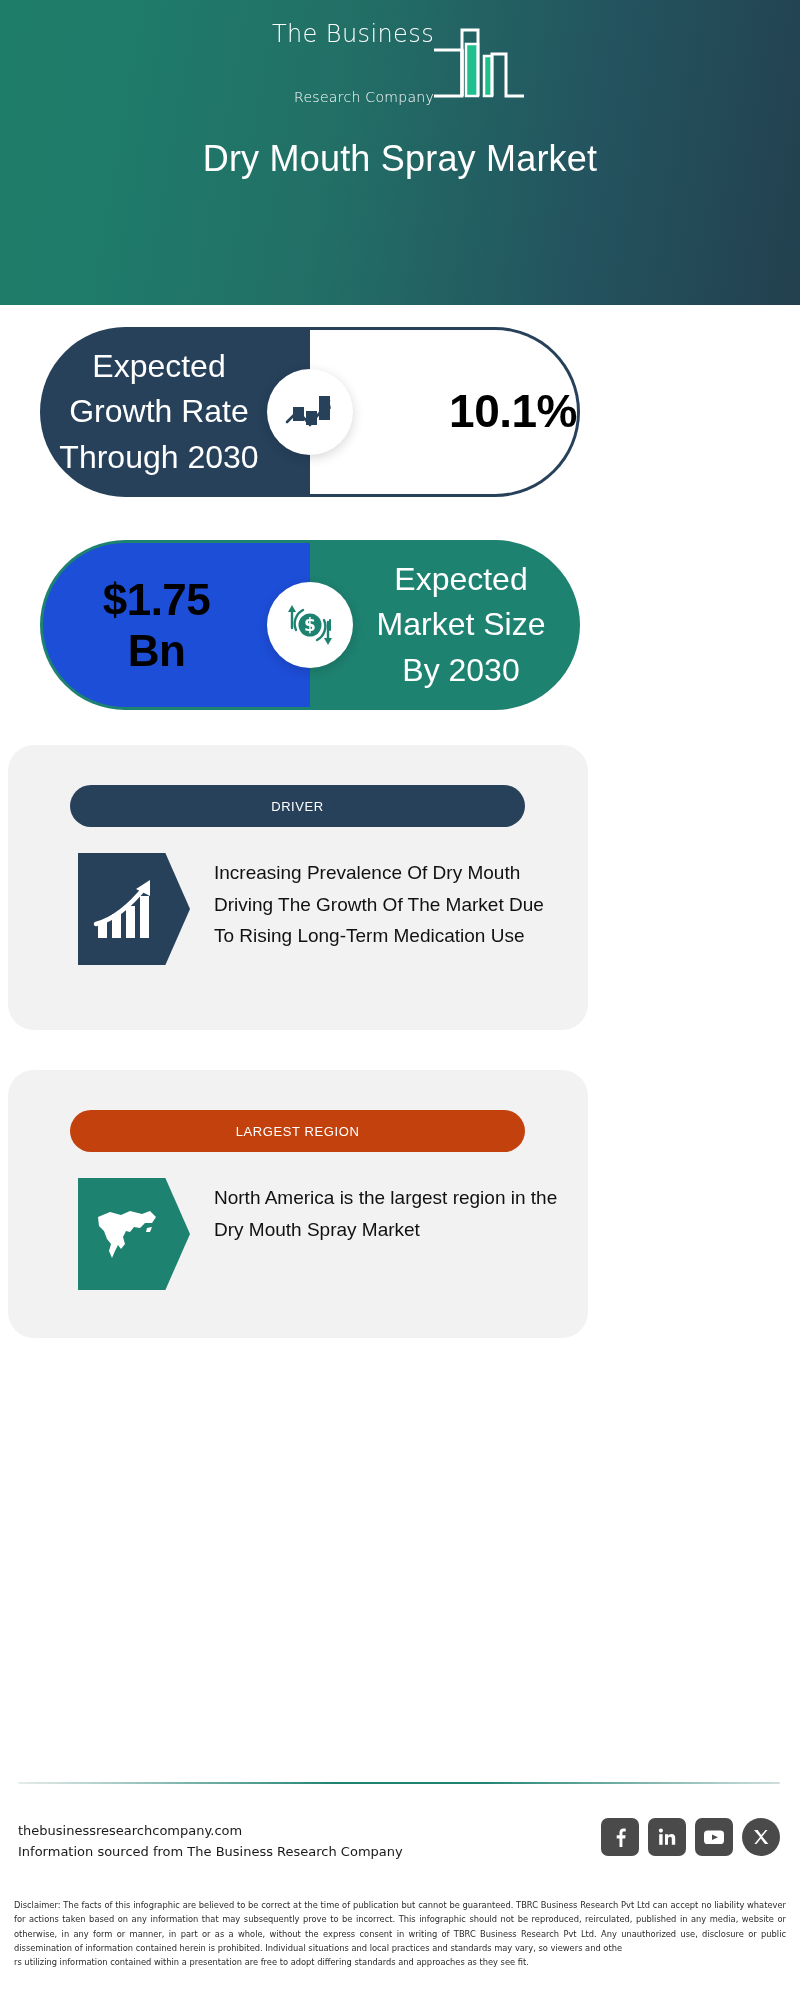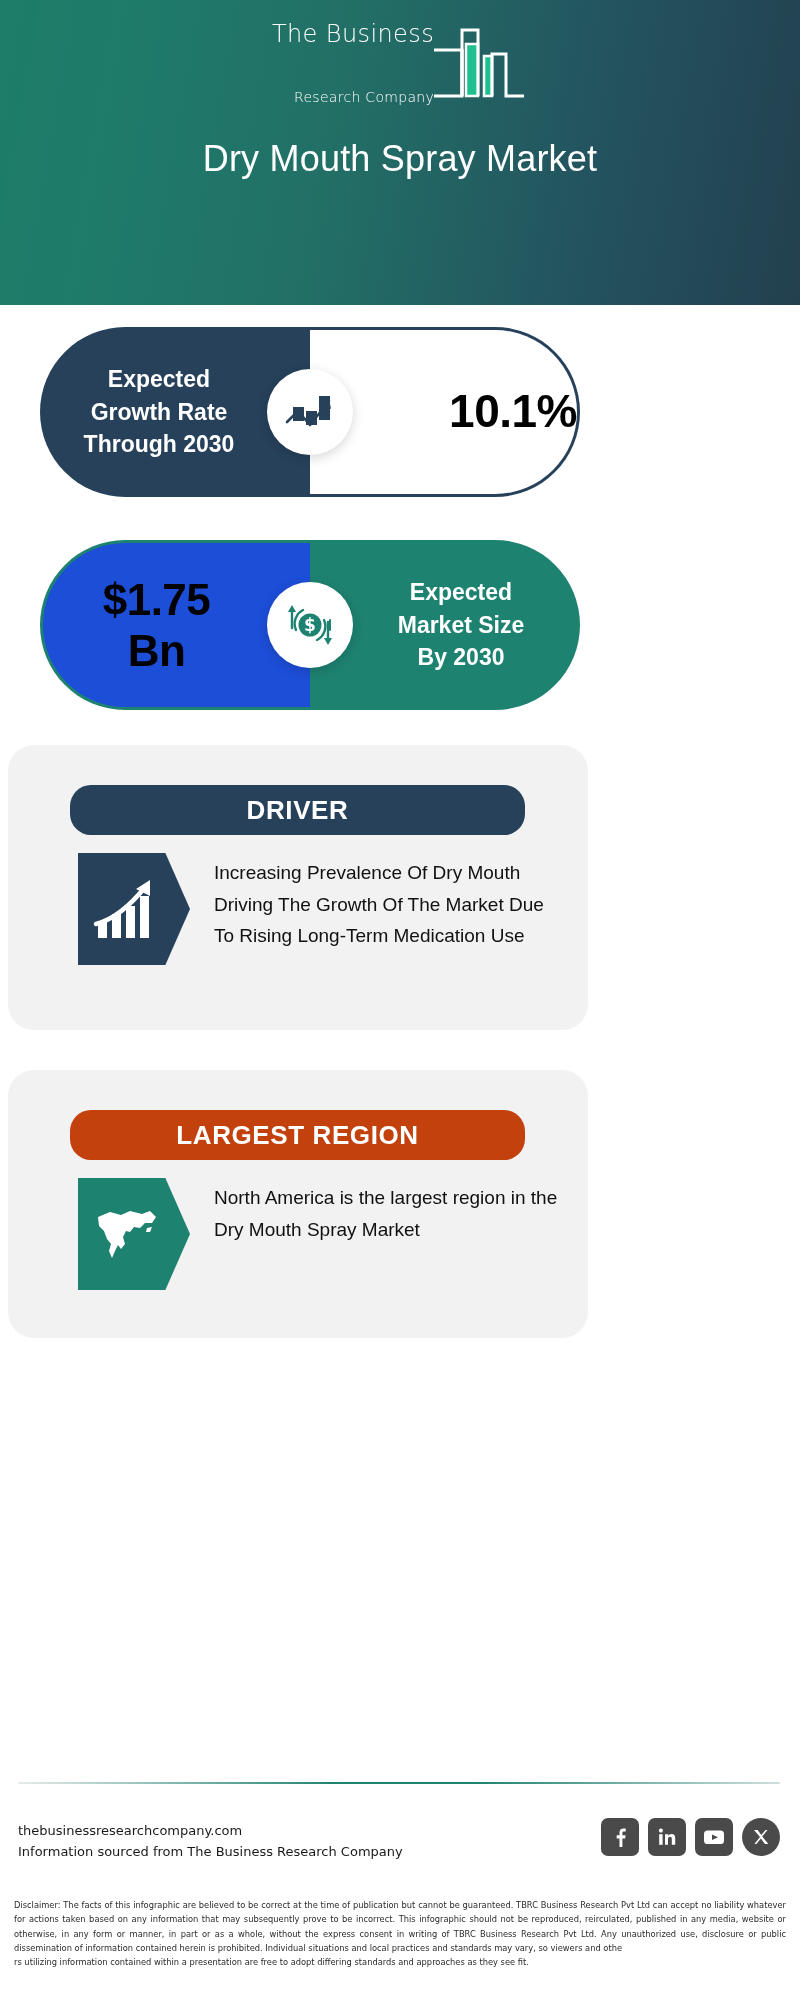--- a/index.html
+++ b/index.html
@@ -91,24 +91,24 @@
   }
   .fill-green {
     background:#1e8271;
     border-top-right-radius:85px;
     border-bottom-right-radius:85px;
     display:flex; align-items:center; justify-content:center;
   }
 
   .stat-label {
     color:#ffffff;
-    font-size:23px;
+    font-size:32px;
     line-height:1.42;
     text-align:center;
-    font-weight:700;
+    font-weight:400;
     padding:0 14px;
   }
   .stat-label.left-pad  { padding-right:46px; }
   .stat-label.right-pad { padding-left:46px; }
 
   .stat-value {
     color:#000000;
     font-size:44px;
     font-weight:bold;
     text-align:center;
@@ -140,27 +140,27 @@
     border-radius:26px;
   }
   .panel.driver { top:745px;  height:285px; }
   .panel.region { top:1070px; height:268px; }
 
   .pill {
     position:absolute;
     left:62px;
     top:40px;
     width:455px;
-    height:50px;
+    height:42px;
     border-radius:21px;
     display:flex; align-items:center; justify-content:center;
     color:#ffffff;
-    font-size:26px;
+    font-size:13px;
     letter-spacing:0.6px;
-    font-weight:700;
+    font-weight:400;
   }
   .pill.dark  { background:#27415b; }
   .pill.green { background:#c2410c; }
 
   .panel-body {
     position:absolute;
     left:70px;
     top:108px;
     right:30px;
     display:flex;

